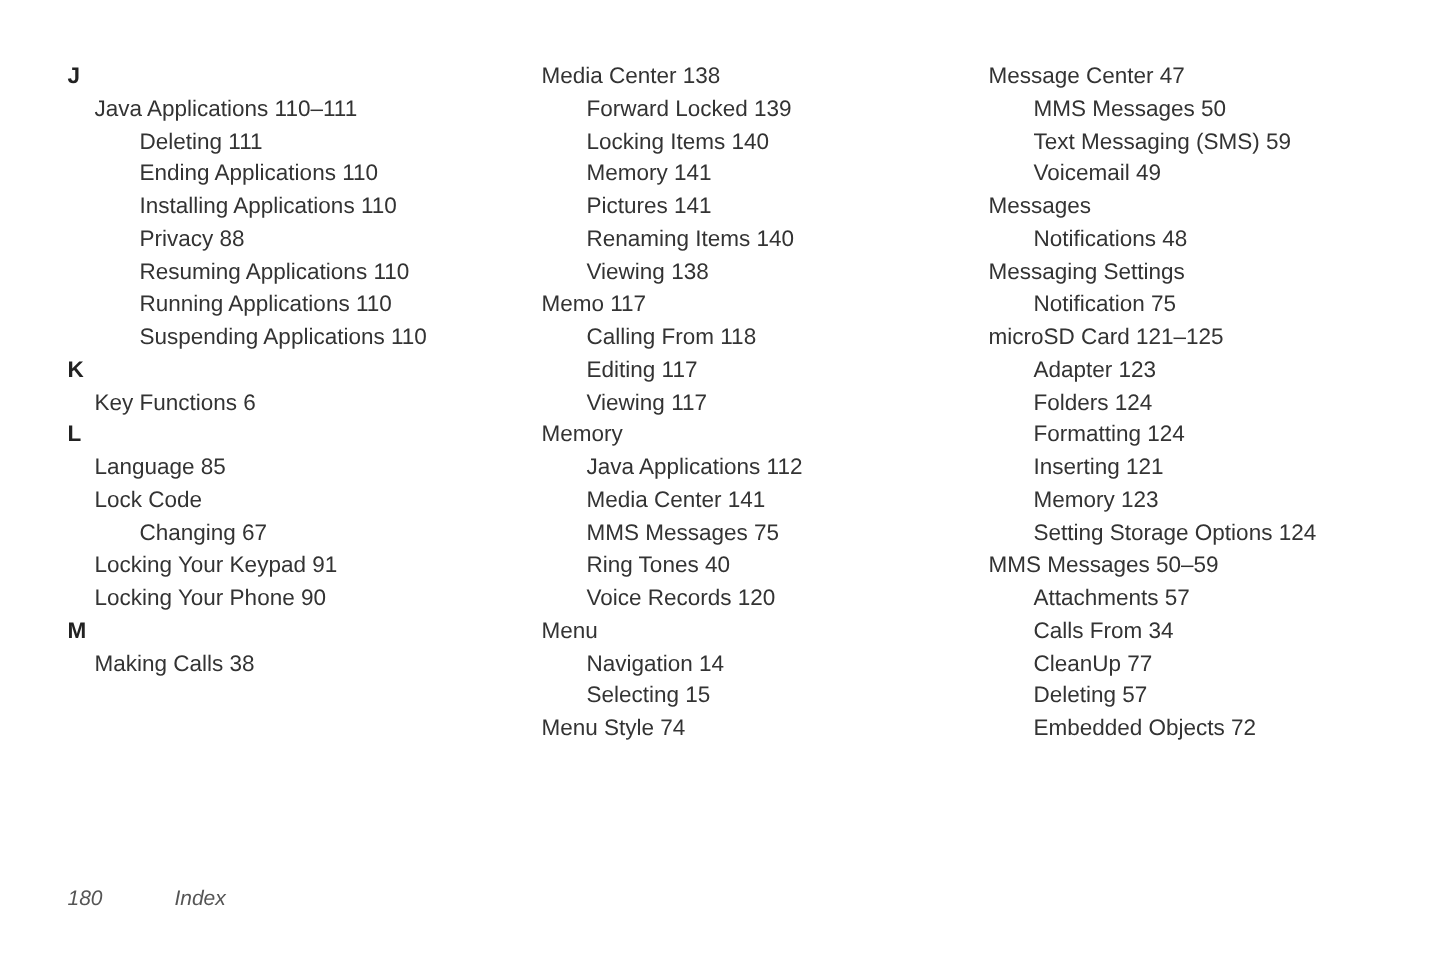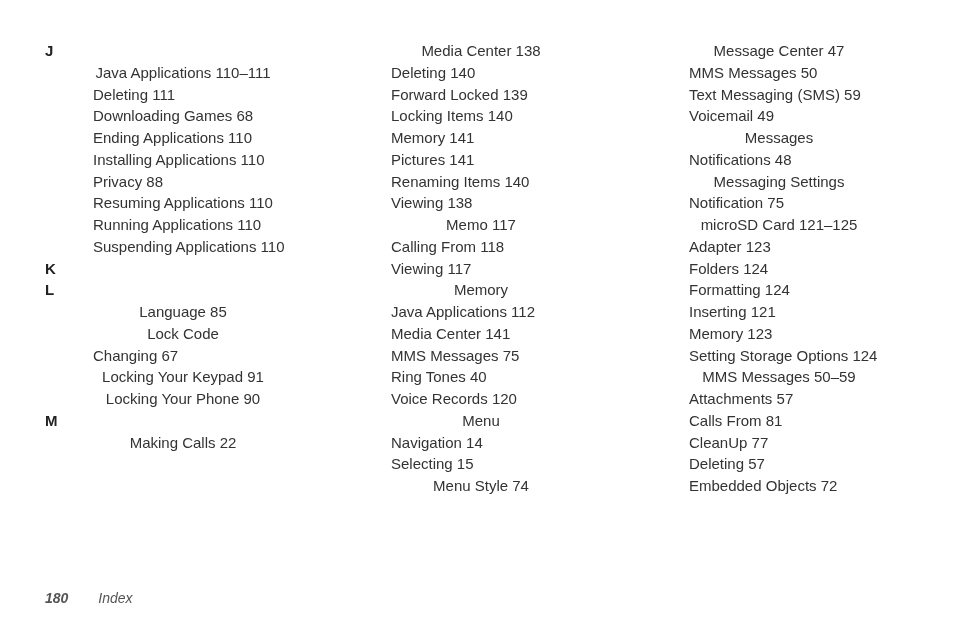--- a/index.html
+++ b/index.html
@@ -19,69 +19,69 @@
       gap: 40px;
       height: 520px;
     }
     .col {
       flex: 1;
     }
     .letter {
       font-weight: bold;
       color: #222;
     }
-    .entry-0 { padding-left: 18px; text-align: center; }
+    .entry-0 { padding-left: 18px; }
     .entry-1 { padding-left: 48px; }
     .footer {
       position: absolute;
       bottom: 28px;
       left: 45px;
       font-style: italic;
       color: #555;
       font-size: 14px;
     }
-    .footer .pg { margin-right: 26px; font-weight: bold; }
+    .footer .pg { margin-right: 44px; }
   </style>
 </head>
 <body>
 
 <div class="columns">
   <div class="col">
     <div class="letter">J</div>
     <div class="entry-0">Java Applications 110–111</div>
     <div class="entry-1">Deleting 111</div>
-    <div class="entry-1">Downloading Games 68</div>
     <div class="entry-1">Ending Applications 110</div>
     <div class="entry-1">Installing Applications 110</div>
     <div class="entry-1">Privacy 88</div>
     <div class="entry-1">Resuming Applications 110</div>
     <div class="entry-1">Running Applications 110</div>
     <div class="entry-1">Suspending Applications 110</div>
     <div class="letter">K</div>
+    <div class="entry-0">Key Functions 6</div>
     <div class="letter">L</div>
     <div class="entry-0">Language 85</div>
     <div class="entry-0">Lock Code</div>
     <div class="entry-1">Changing 67</div>
     <div class="entry-0">Locking Your Keypad 91</div>
     <div class="entry-0">Locking Your Phone 90</div>
     <div class="letter">M</div>
-    <div class="entry-0">Making Calls 22</div>
+    <div class="entry-0">Making Calls 38</div>
   </div>
 
   <div class="col">
     <div class="entry-0">Media Center 138</div>
-    <div class="entry-1">Deleting 140</div>
     <div class="entry-1">Forward Locked 139</div>
     <div class="entry-1">Locking Items 140</div>
     <div class="entry-1">Memory 141</div>
     <div class="entry-1">Pictures 141</div>
     <div class="entry-1">Renaming Items 140</div>
     <div class="entry-1">Viewing 138</div>
     <div class="entry-0">Memo 117</div>
     <div class="entry-1">Calling From 118</div>
+    <div class="entry-1">Editing 117</div>
     <div class="entry-1">Viewing 117</div>
     <div class="entry-0">Memory</div>
     <div class="entry-1">Java Applications 112</div>
     <div class="entry-1">Media Center 141</div>
     <div class="entry-1">MMS Messages 75</div>
     <div class="entry-1">Ring Tones 40</div>
     <div class="entry-1">Voice Records 120</div>
     <div class="entry-0">Menu</div>
     <div class="entry-1">Navigation 14</div>
     <div class="entry-1">Selecting 15</div>
@@ -99,21 +99,21 @@
     <div class="entry-1">Notification 75</div>
     <div class="entry-0">microSD Card 121–125</div>
     <div class="entry-1">Adapter 123</div>
     <div class="entry-1">Folders 124</div>
     <div class="entry-1">Formatting 124</div>
     <div class="entry-1">Inserting 121</div>
     <div class="entry-1">Memory 123</div>
     <div class="entry-1">Setting Storage Options 124</div>
     <div class="entry-0">MMS Messages 50–59</div>
     <div class="entry-1">Attachments 57</div>
-    <div class="entry-1">Calls From 81</div>
+    <div class="entry-1">Calls From 34</div>
     <div class="entry-1">CleanUp 77</div>
     <div class="entry-1">Deleting 57</div>
     <div class="entry-1">Embedded Objects 72</div>
   </div>
 </div>
 
 <div class="footer">
   <span class="pg">180</span>
   <span>Index</span>
 </div>

